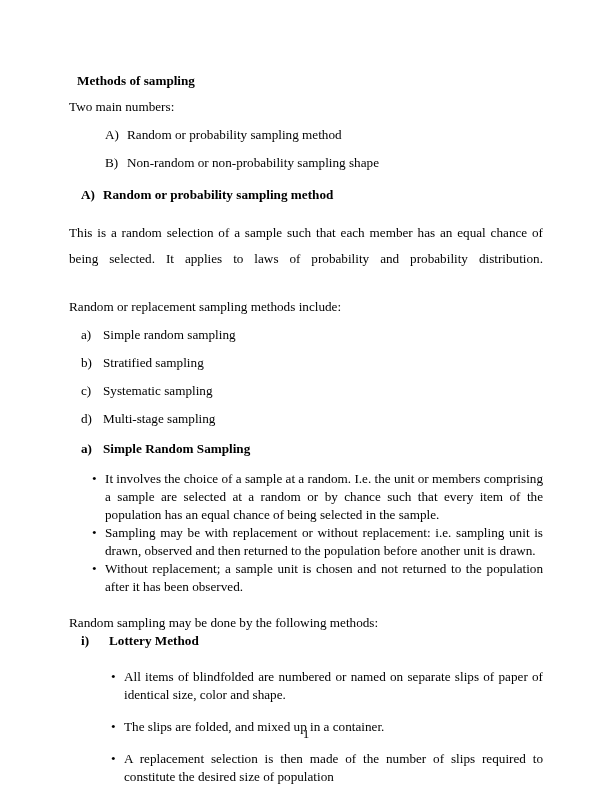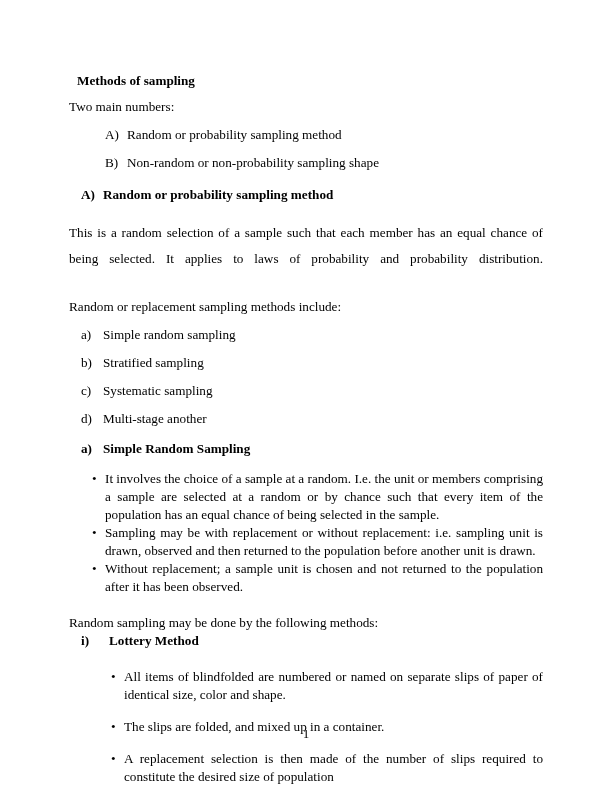--- a/index.html
+++ b/index.html
@@ -208,21 +208,21 @@
       <li class="row">
         <span class="mark">b)</span>
         <span class="txt">Stratified sampling</span>
       </li>
       <li class="row">
         <span class="mark">c)</span>
         <span class="txt">Systematic sampling</span>
       </li>
       <li class="row">
         <span class="mark">d)</span>
-        <span class="txt">Multi-stage another</span>
+        <span class="txt">Multi-stage sampling</span>
       </li>
     </ul>
 
     <div class="sp-12"></div>
 
     <div class="marked-head">
       <span class="mark">a)</span>
       <span>Simple Random Sampling</span>
     </div>
 

